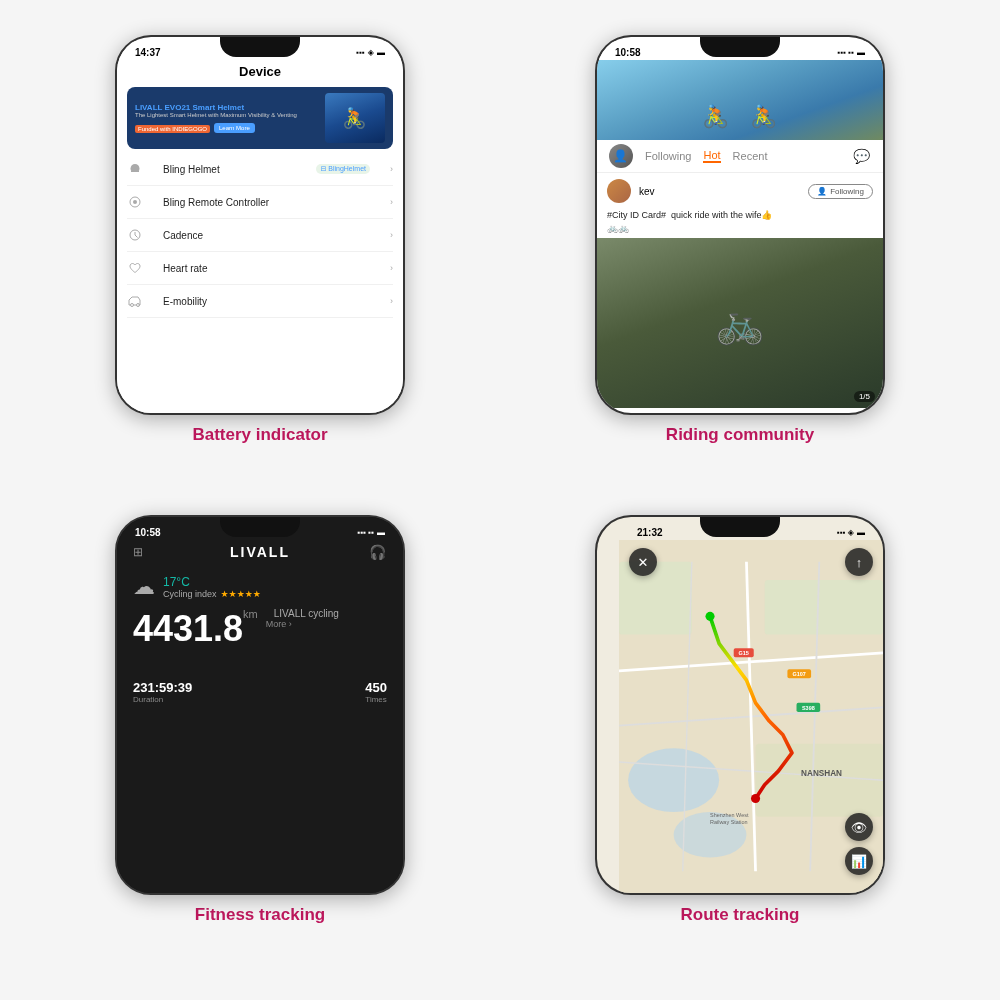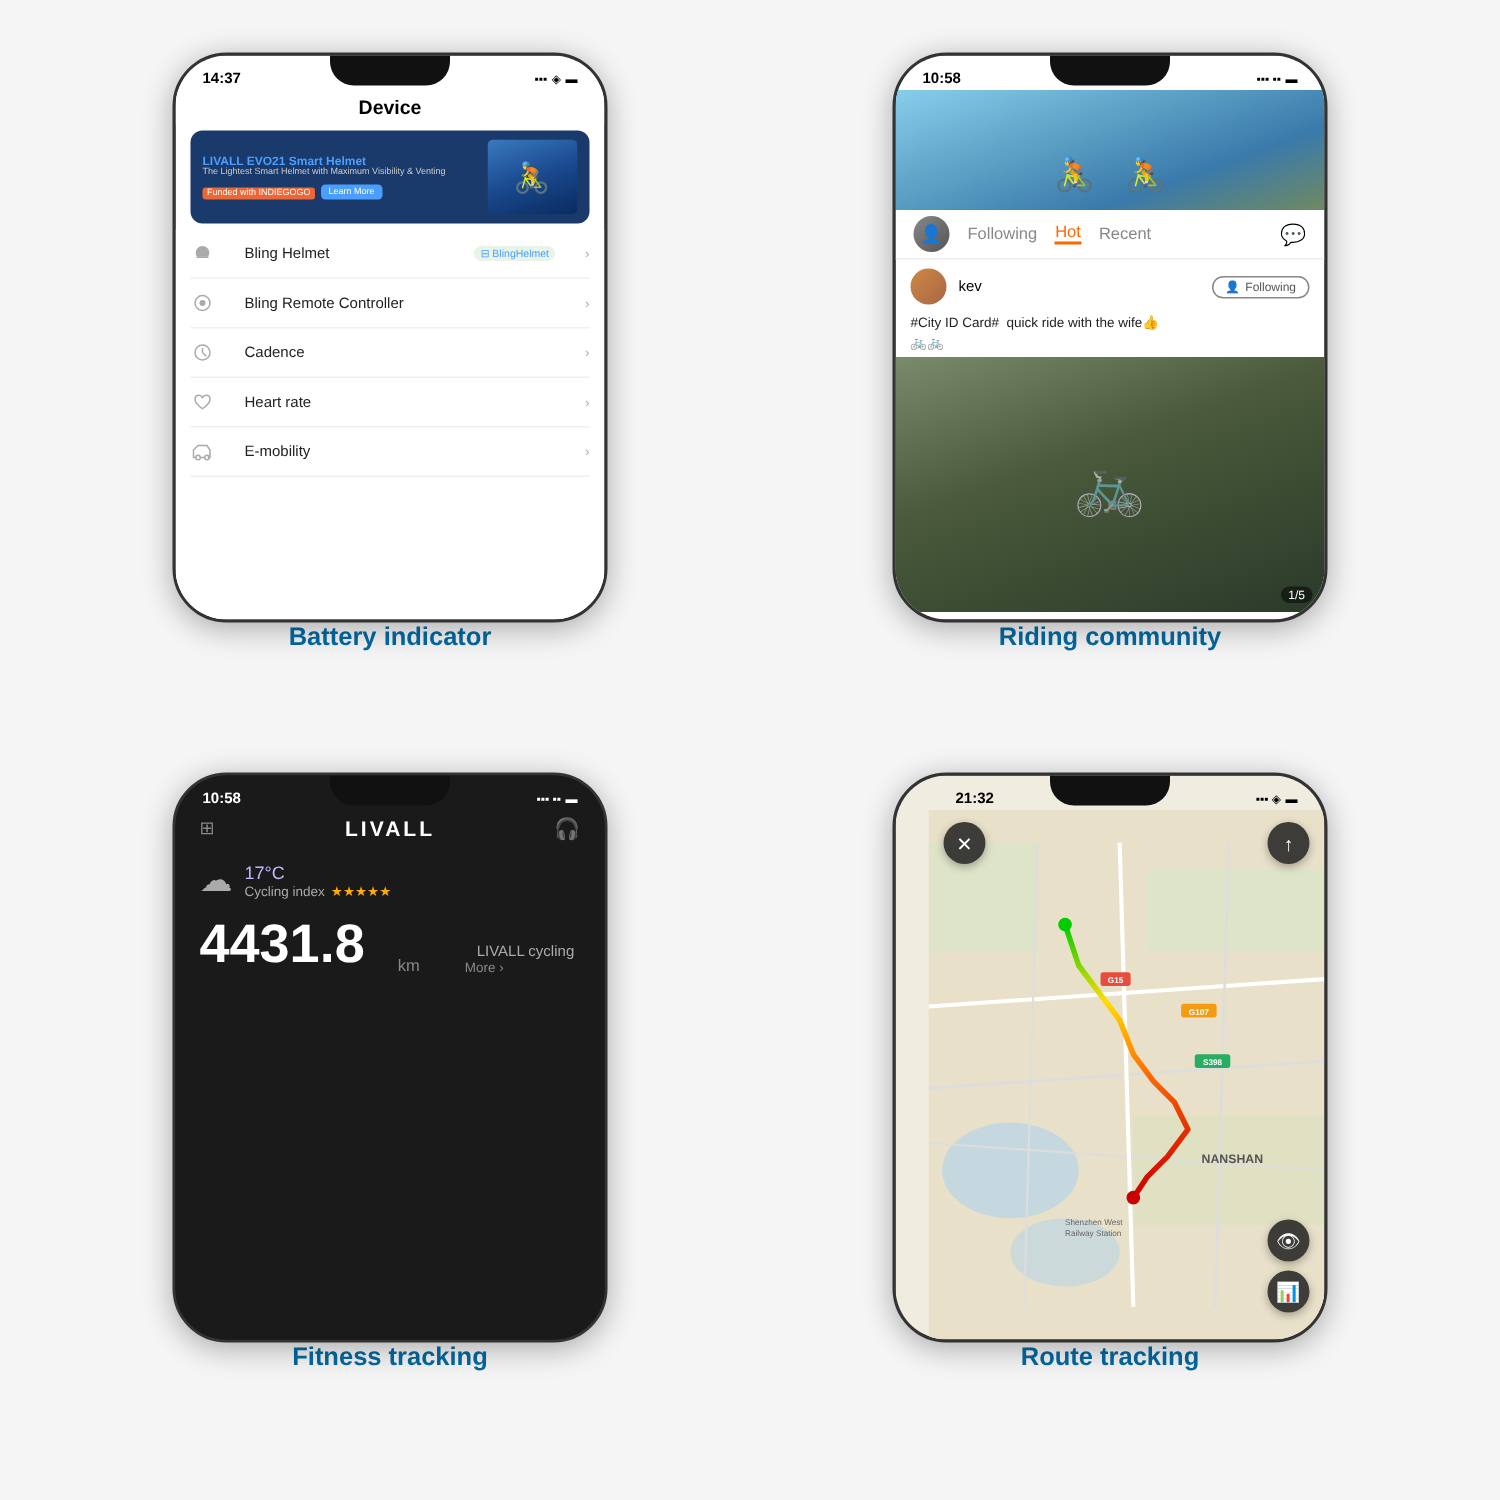--- a/index.html
+++ b/index.html
@@ -72,23 +72,24 @@
       color: #fff;
       flex-shrink: 0;
       margin-top: 4px;
     }
 
     .status-time { font-weight: 600; font-size: 10px; }
     .status-icons { display: flex; align-items: center; gap: 3px; font-size: 8px; }
 
     
     .caption {
+      margin-top: 10px;
       font-size: 17px;
       font-weight: 700;
-      color: #0369a1;
+      color: #be185d;
       text-align: center;
     }
 
     
     .phone1 .phone-screen { background: #fff; }
     .phone1 .status-bar { background: #fff; color: #000; }
 
     .phone1-header {
       text-align: center;
       padding: 4px;
@@ -225,30 +226,30 @@
       position: relative;
     }
     .phone3-logo { font-size: 14px; font-weight: 700; color: #fff; letter-spacing: 2px; }
     .phone3-icon-left { position: absolute; left: 16px; font-size: 12px; color: #888; }
     .phone3-icon-right { position: absolute; right: 16px; font-size: 14px; color: #888; }
 
     .fitness-content { flex: 1; padding: 10px 16px; }
     .weather-row { display: flex; align-items: center; gap: 8px; margin-bottom: 8px; }
     .weather-icon { font-size: 22px; color: #aaa; }
     .weather-info { }
-    .weather-temp { color: #c4b5fd; font-size: 12px; font-weight: 500; }
+    .weather-temp { color: #14b8a6; font-size: 12px; font-weight: 500; }
     .cycling-index { display: flex; align-items: center; gap: 4px; }
     .cycling-label { color: #aaa; font-size: 9px; }
     .stars { color: #ffaa00; font-size: 9px; }
 
     .distance-section { margin-bottom: 12px; }
     .distance-value { font-size: 36px; font-weight: 700; color: #fff; display: inline; }
     .distance-unit { font-size: 11px; color: #888; }
     .distance-label { font-size: 10px; color: #aaa; margin-left: 8px; }
-    .distance-row { display: flex; align-items: flex-end; gap: 22px; }
+    .distance-row { display: flex; align-items: flex-start; gap: 0; }
     .distance-more { color: #888; font-size: 9px; }
 
     .stats-row { display: flex; justify-content: space-between; margin-top: 30px; }
     .stat-item { }
     .stat-value { color: #fff; font-size: 13px; font-weight: 600; }
     .stat-label { color: #888; font-size: 8px; }
 
     
     .phone4 .phone-screen { background: #f0ece0; padding-left: 22px; }
     .phone4 .status-bar { color: #000; background: transparent; }
@@ -475,20 +476,30 @@
           <div class="distance-section">
             <div class="distance-row">
               <span class="distance-value">4431.8</span>
               <span class="distance-unit">km</span>
               <div style="margin-left:8px; display:flex; flex-direction:column;">
                 <span class="distance-label">LIVALL cycling</span>
                 <span class="distance-more">More ›</span>
               </div>
             </div>
           </div>
+          <div class="stats-row">
+            <div class="stat-item">
+              <div class="stat-value">231:59:39</div>
+              <div class="stat-label">Duration</div>
+            </div>
+            <div class="stat-item">
+              <div class="stat-value">450</div>
+              <div class="stat-label">Times</div>
+            </div>
+          </div>
         </div>
       </div>
     </div>
   </div>
   <div class="caption">Fitness tracking</div>
 </div>
 
 <div class="quadrant">
   <div class="phone-wrapper">
     <div class="phone phone4">

